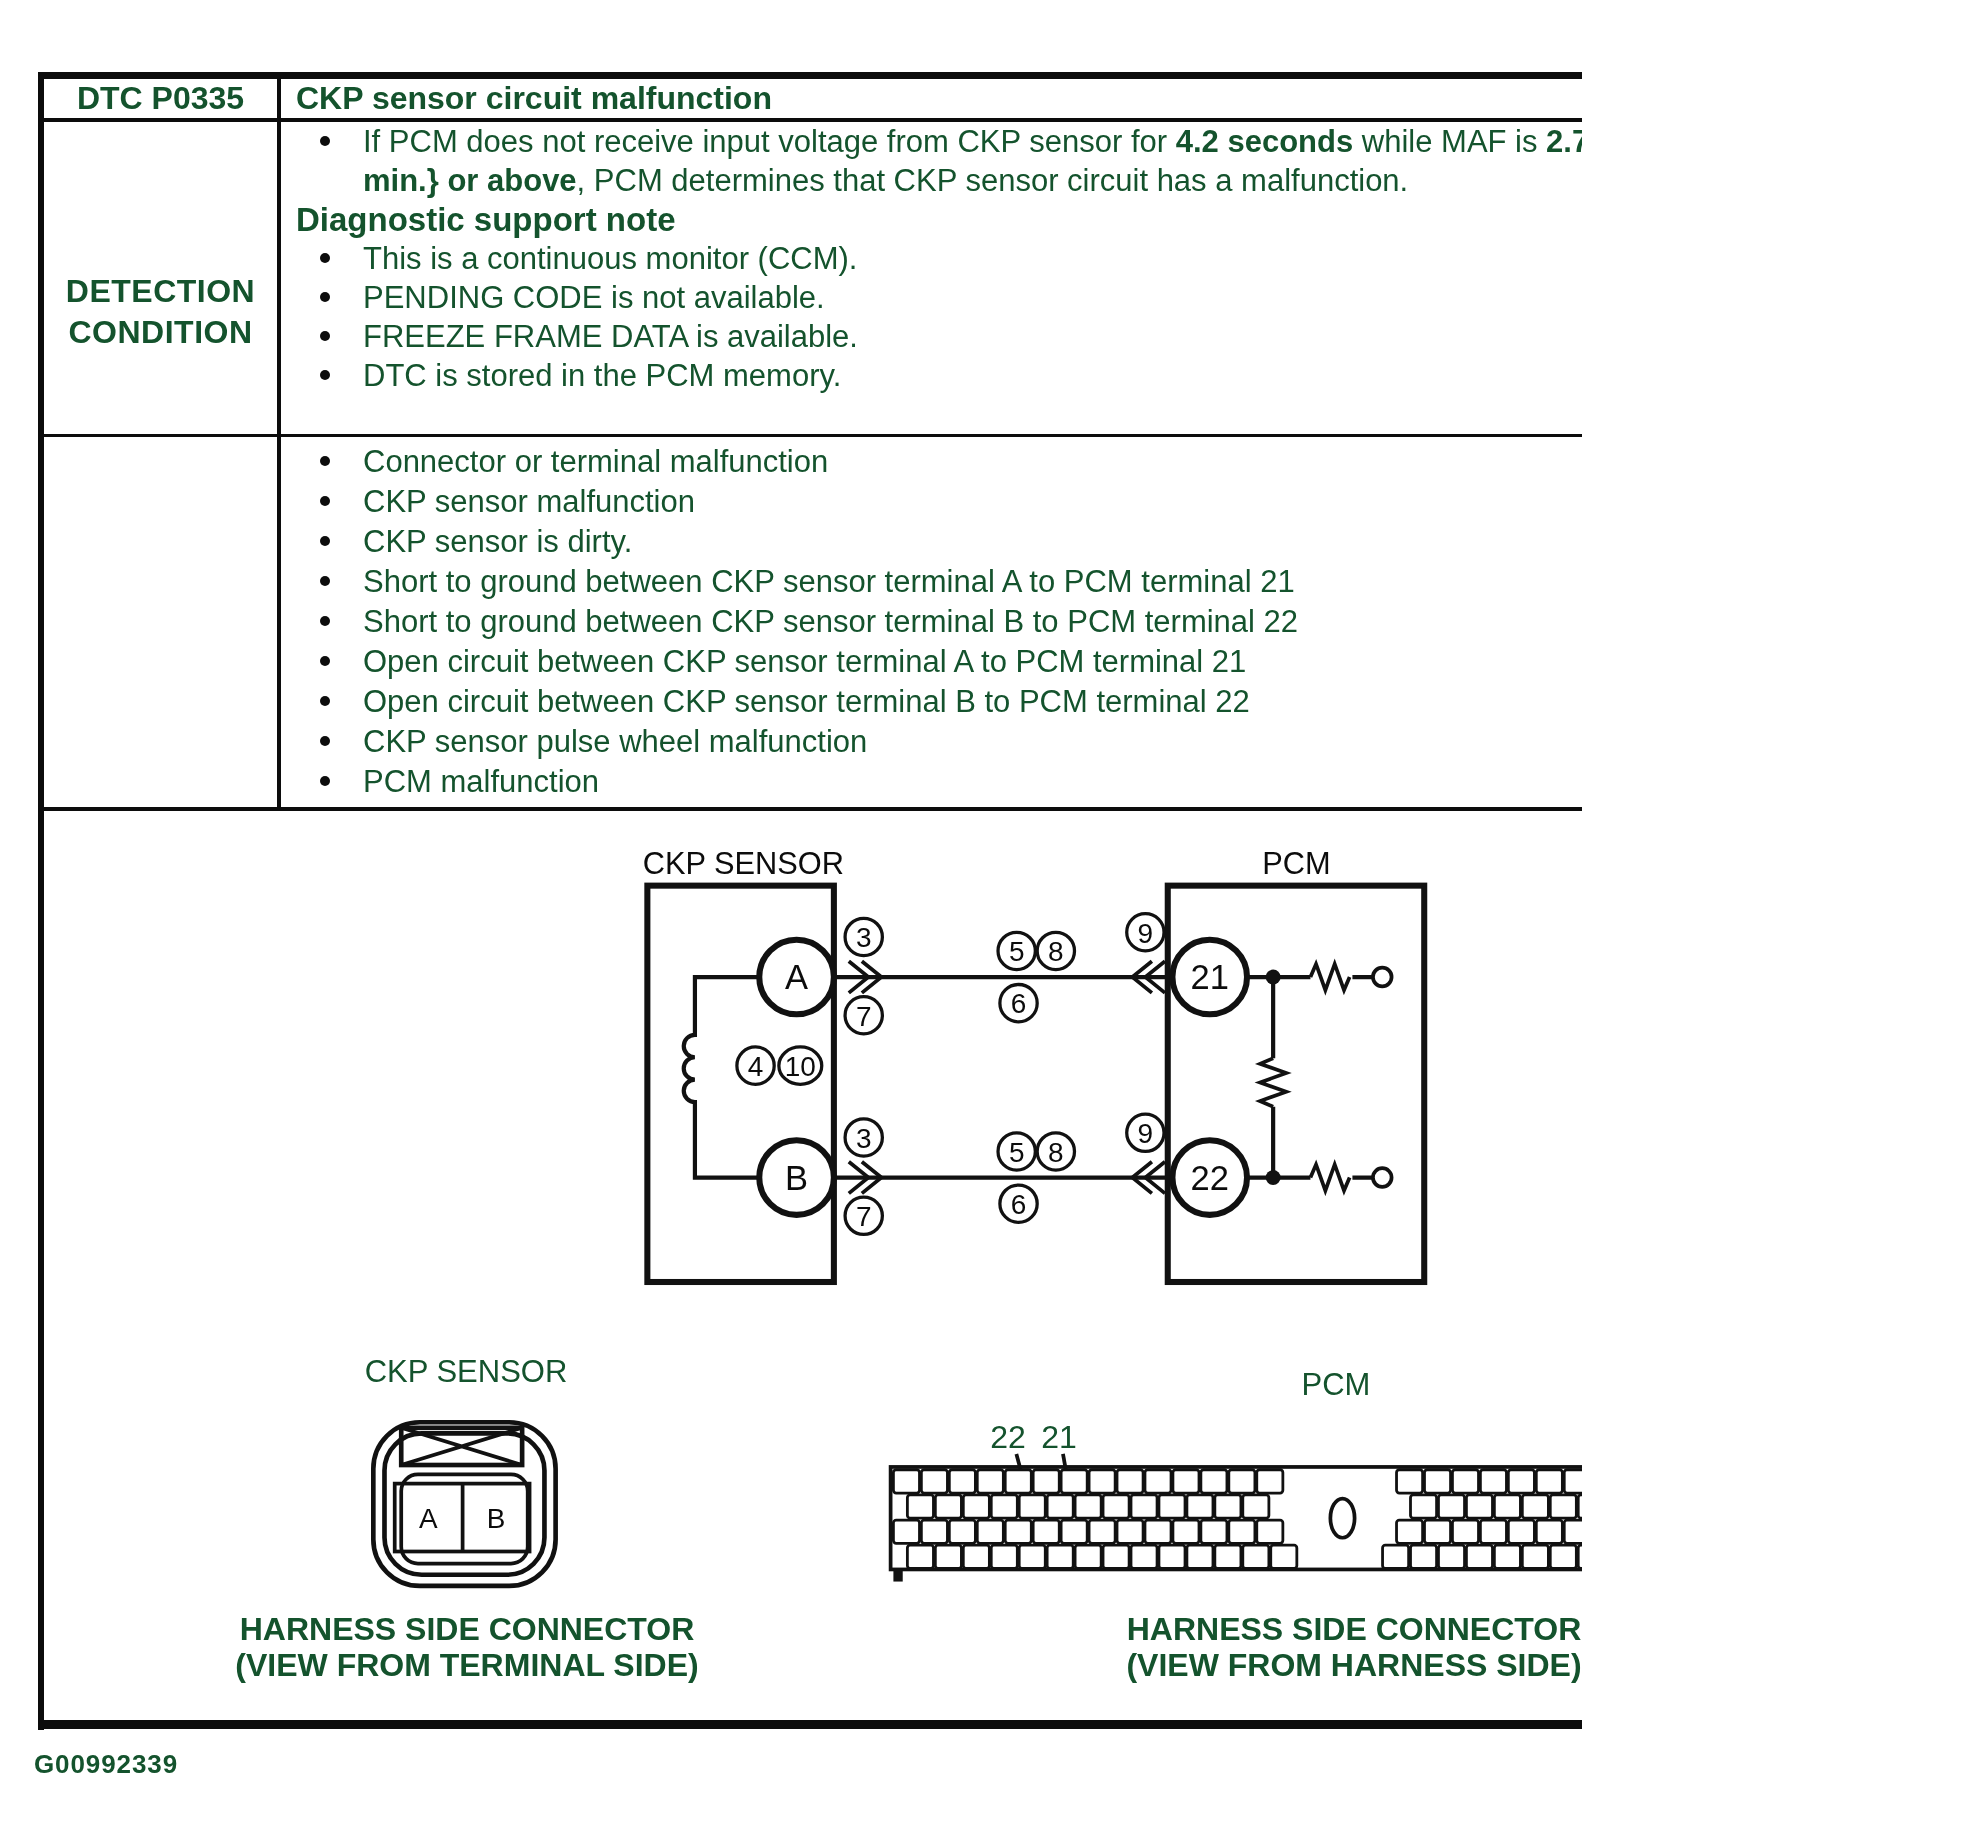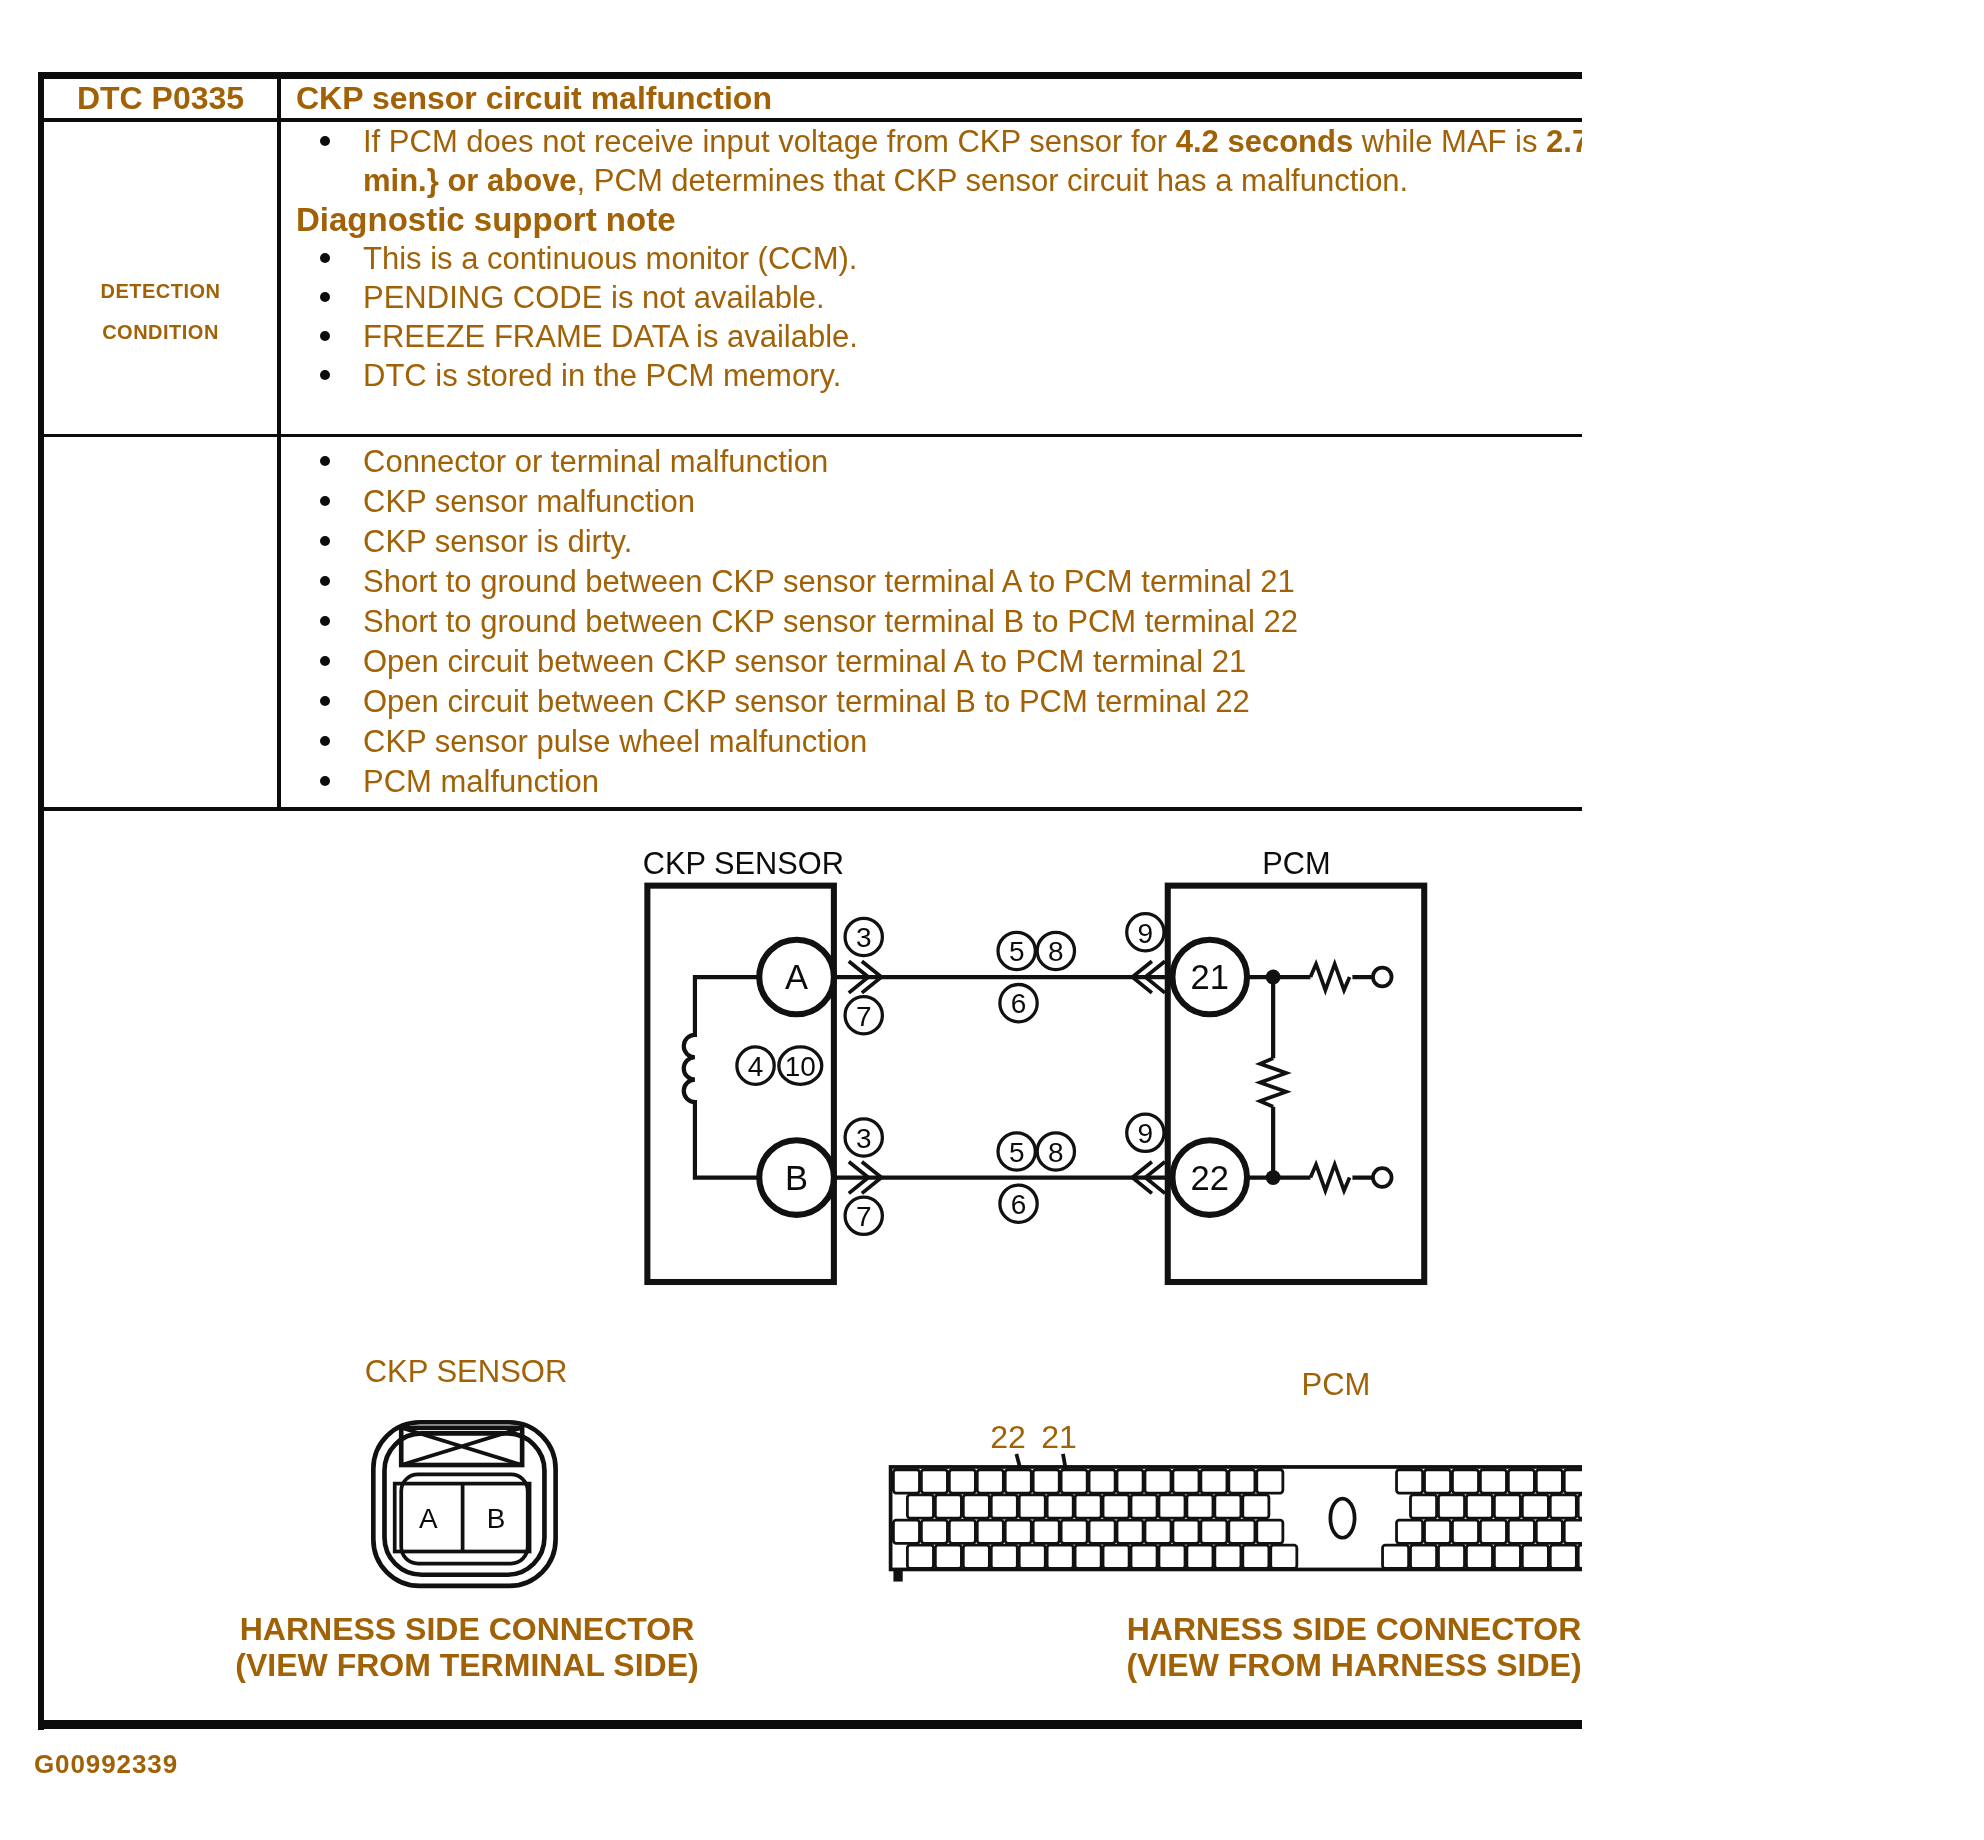--- a/index.html
+++ b/index.html
@@ -1,24 +1,24 @@
 <!DOCTYPE html>
 <html style="font-size:15px"><head>
 <meta charset="utf-8">
 <style>
   html,body{margin:0;padding:0;background:#fff;}
   #page{position:relative;width:1582px;height:1840px;background:#fff;
-        font-family:"Liberation Sans", sans-serif;color:#a16207;overflow:hidden;}
+        font-family:"Liberation Sans", sans-serif;color:#14532d;overflow:hidden;}
   .abs{position:absolute;}
   .bar{position:absolute;background:#0c0c0c;}
   .nowrap{white-space:nowrap;}
   .cellcenter{display:flex;align-items:center;justify-content:center;text-align:center;}
   .cellleft{display:flex;align-items:center;}
   .hdr{font-weight:bold;font-size:32px;}
-  .rowlabel{font-weight:bold;font-size:20px;line-height:41px;text-align:center;letter-spacing:0.5px;}
+  .rowlabel{font-weight:bold;font-size:32px;line-height:41px;text-align:center;letter-spacing:0.5px;}
   .content{font-size:31px;line-height:39px;}
   .content2{font-size:31px;line-height:40px;}
   .bl{position:relative;padding-left:67px;white-space:nowrap;}
   .bl::before{content:"";position:absolute;left:24px;top:14px;width:10.3px;height:10.3px;
               border-radius:50%;background:#0c0c0c;}
   .bl2{position:relative;padding-left:67px;white-space:nowrap;}
   .notehead{font-weight:bold;font-size:33px;white-space:nowrap;}
   .b{font-weight:bold;}
   .dlabel{font-size:31px;white-space:nowrap;transform:translateX(-50%);}
   .caption{font-size:32px;line-height:36px;text-align:center;white-space:nowrap;transform:translateX(-50%);font-weight:bold;}

